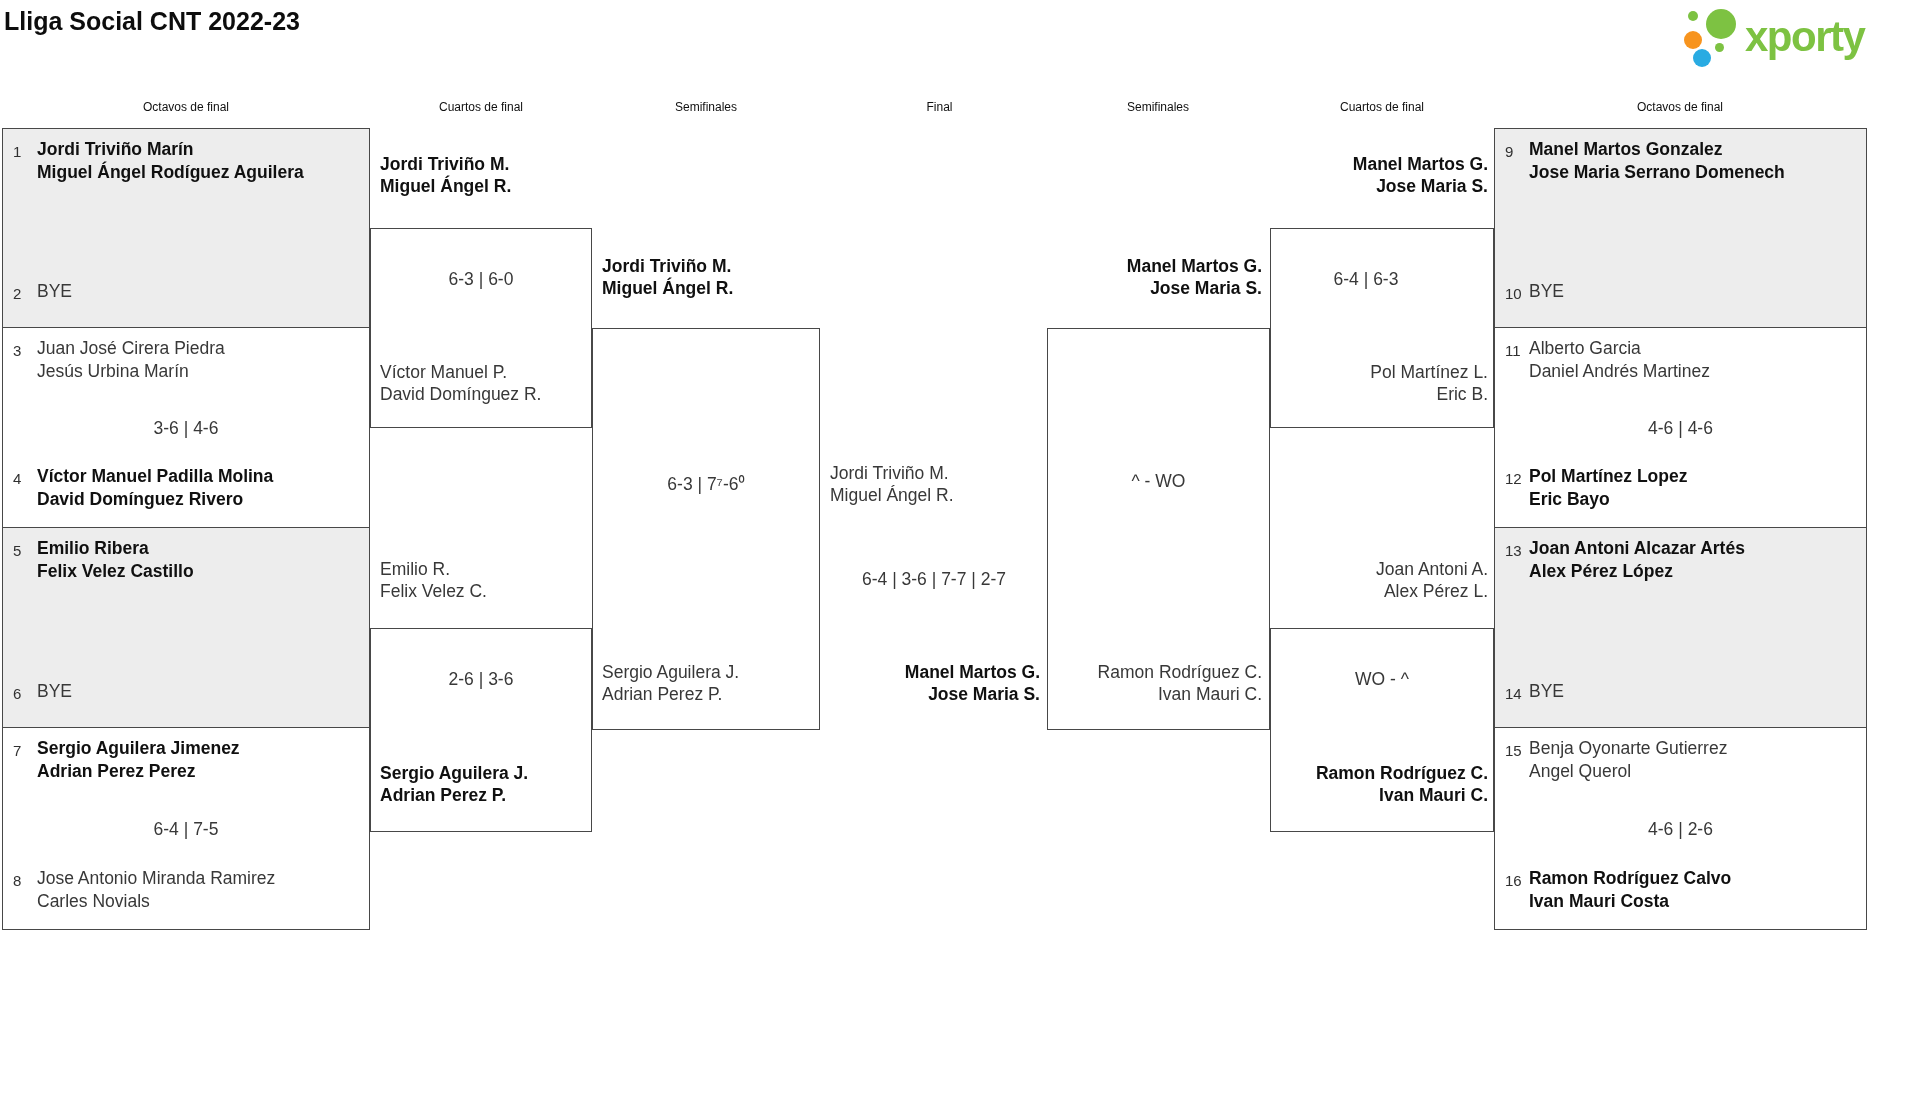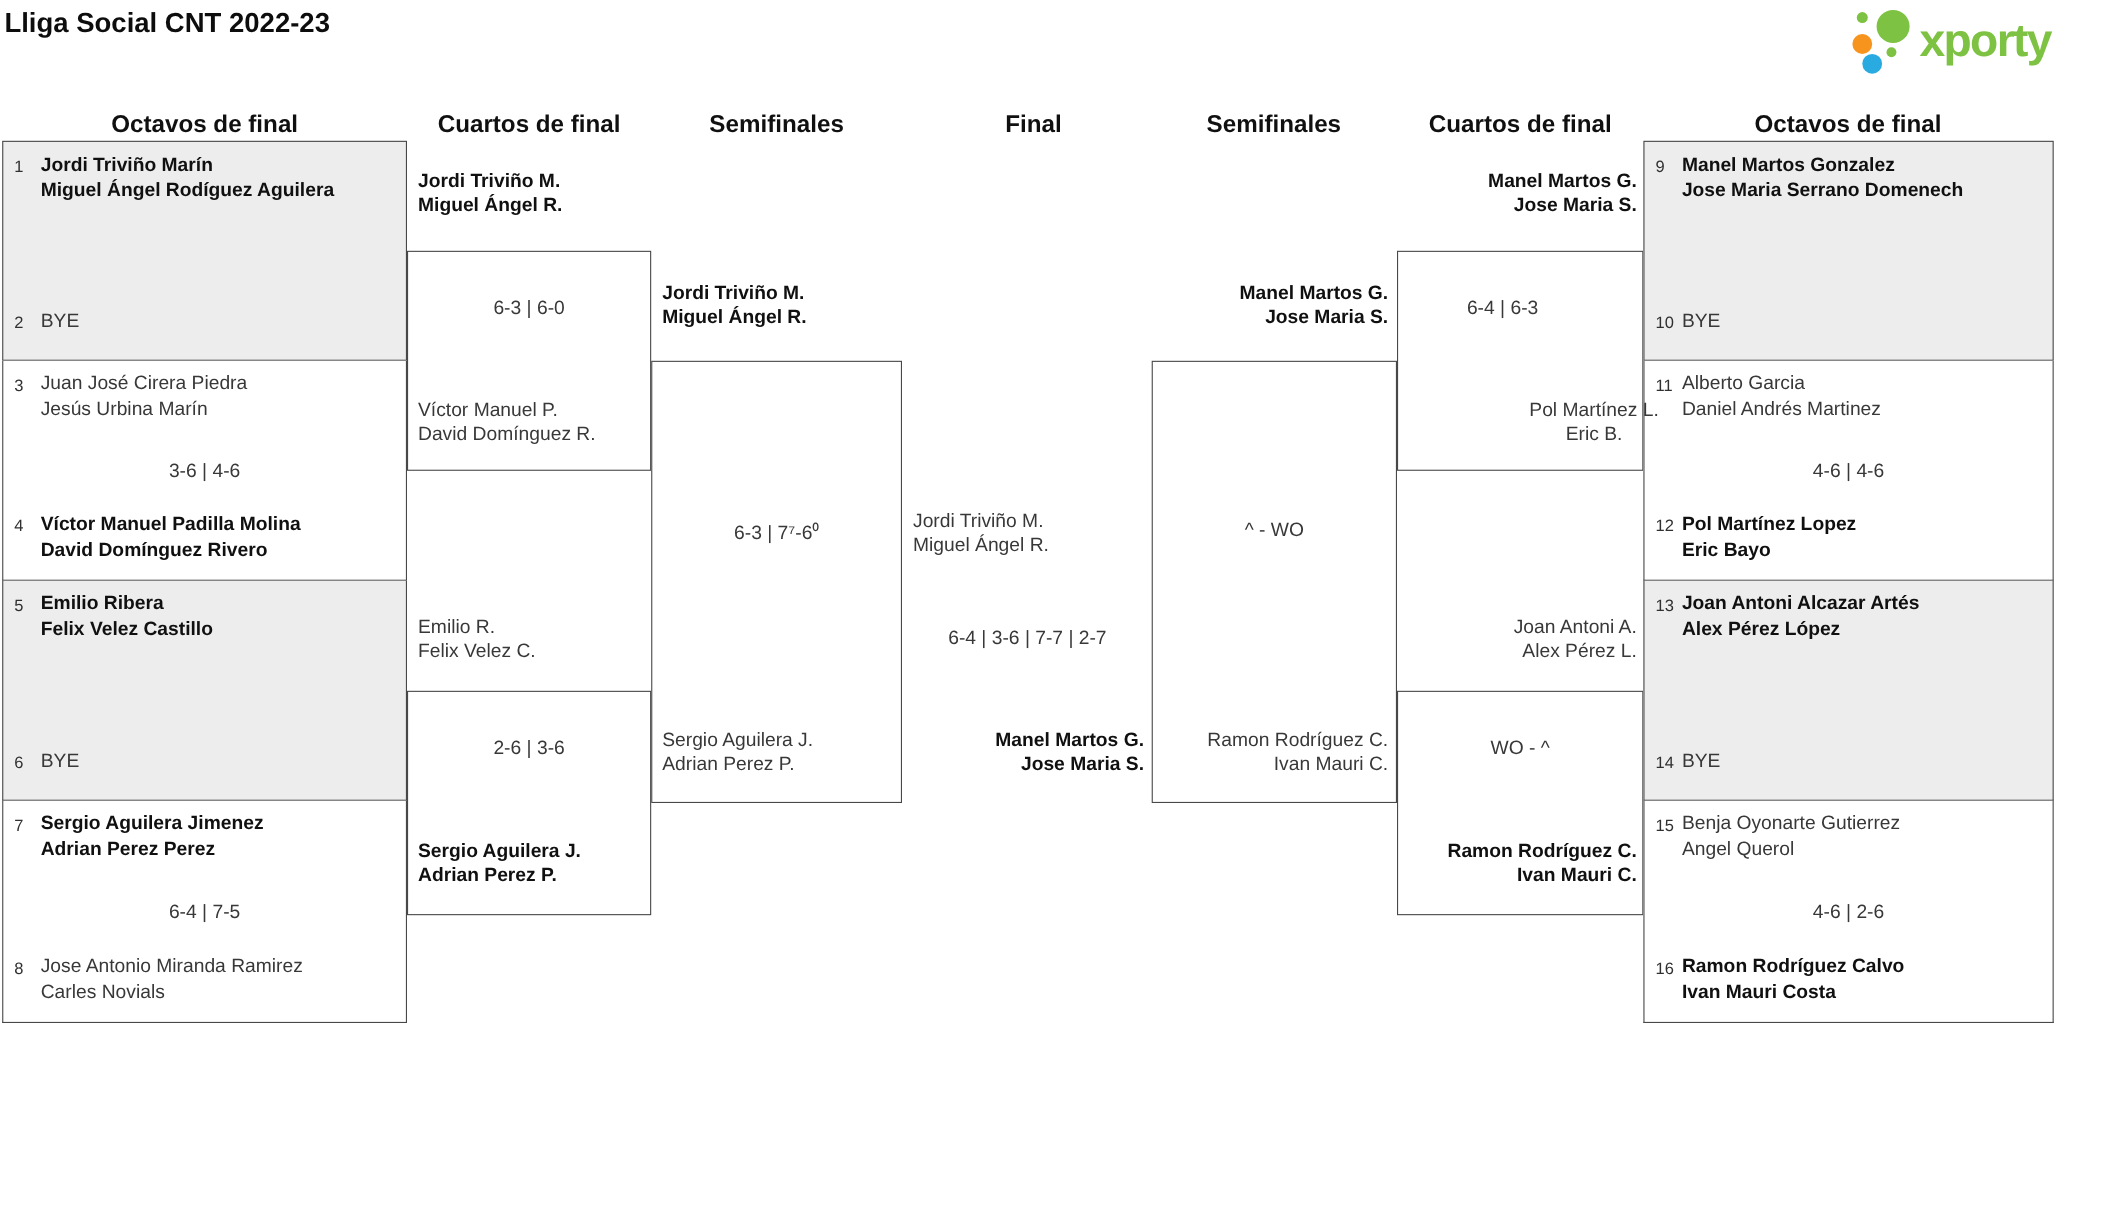--- a/index.html
+++ b/index.html
@@ -14,21 +14,21 @@
   .logo-icon{position:relative;width:56px;height:60px;flex:0 0 56px;}
   .dot{position:absolute;border-radius:50%;}
   .dot.g-small{width:10px;height:10px;background:#7dc242;left:4px;top:4px;}
   .dot.g-big{width:30px;height:30px;background:#7dc242;left:22px;top:2px;}
   .dot.orange{width:18px;height:18px;background:#f7941e;left:0px;top:24px;}
   .dot.g-tiny{width:9px;height:9px;background:#7dc242;left:31px;top:36px;}
   .dot.blue{width:18px;height:18px;background:#29abe2;left:9px;top:42px;}
   .logo-text{font-size:42px;font-weight:700;color:#7dc242;letter-spacing:-1.5px;margin-left:5px;line-height:60px;}
 
   
-  .round-header{position:absolute;top:100px;transform:translateX(-50%);font-size:22px;font-weight:700;
+  .round-header{position:absolute;top:100px;transform:translateX(-50%);font-size:12px;font-weight:400;
                 color:#101010;white-space:nowrap;}
 
   
   .box{position:absolute;border:1px solid #484848;box-sizing:border-box;background:#ffffff;}
   .box.shaded{background:#ededed;}
   .box.no-top{border-top:none;}
 
   
   .participant{position:absolute;left:10px;right:8px;display:flex;}
   .participant.p-top{top:9px;}
@@ -269,21 +269,21 @@
   <div class="teamblock align-right" style="right:658px;top:661px;">
     <div>Ramon Rodríguez C.</div>
     <div>Ivan Mauri C.</div>
   </div>
 
   <div class="teamblock winner align-right" style="right:432px;top:153px;">
     <div>Manel Martos G.</div>
     <div>Jose Maria S.</div>
   </div>
   <div class="rscore" style="left:1270px;width:192px;top:269px;">6-4 | 6-3</div>
-  <div class="teamblock align-right" style="right:412px;top:361px;text-align:center;">
+  <div class="teamblock align-right" style="right:432px;top:361px;">
     <div>Pol Martínez L.</div>
     <div>Eric B.</div>
   </div>
 
   <div class="teamblock align-right" style="right:432px;top:558px;">
     <div>Joan Antoni A.</div>
     <div>Alex Pérez L.</div>
   </div>
   <div class="rscore" style="left:1270px;width:224px;top:669px;">WO - ^</div>
   <div class="teamblock winner align-right" style="right:432px;top:762px;">

